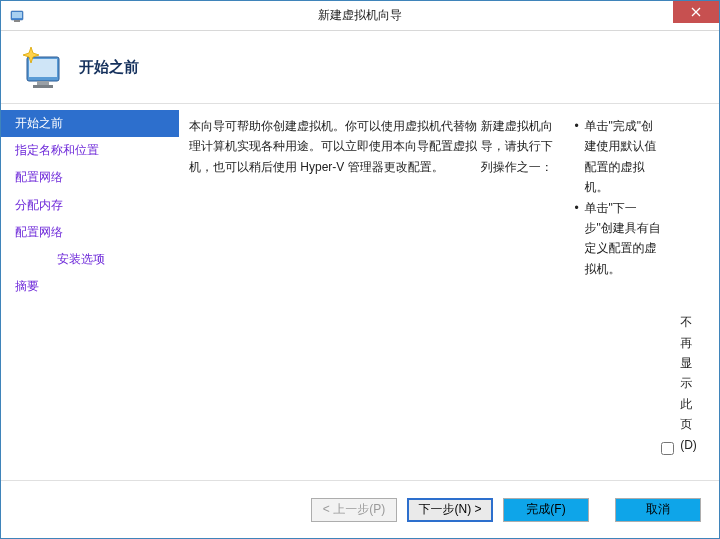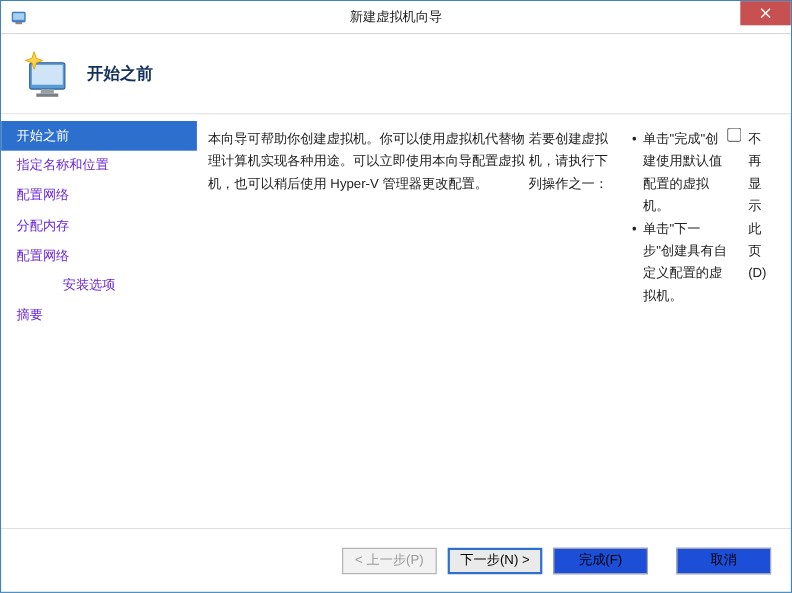--- a/index.html
+++ b/index.html
@@ -95,38 +95,38 @@
   display: flex;
   flex-direction: row;
 }
 .content .para { margin-bottom: 12px; }
 .content .bullets { padding-left: 18px; margin-bottom: 10px; }
 .content .bullets li { list-style: none; position: relative; padding-left: 10px; }
 .content .bullets li::before {
   content: "•"; position: absolute; left: 0; top: 0;
 }
 .content .spacer { flex: 1; }
-.checkbox-row { display: flex; align-items: flex-start; gap: 6px; margin-bottom: 6px; }
+.checkbox-row { display: flex; align-items: flex-end; gap: 6px; margin-bottom: 17px; }
 .checkbox-row input { width: 13px; height: 13px; }
 
 .footer {
   height: 58px;
   border-top: 1px solid #e0e0e0;
   display: flex;
   justify-content: flex-end;
   align-items: center;
   padding: 0 18px;
   gap: 10px;
 }
 .footer .gap { width: 6px; }
 .btn {
   min-width: 86px;
   height: 24px;
   border: 1px solid #adadad;
-  background: #1d4ed8;
+  background: #0ea5e9;
   font-size: 12px;
   font-family: inherit;
   cursor: pointer;
   padding: 0 10px;
 }
 .btn:disabled {
   color: #9a9a9a;
   background: #f2f2f2;
   cursor: default;
 }
@@ -180,21 +180,21 @@
       <div class="step">指定名称和位置</div>
       <div class="step">配置网络</div>
       <div class="step">分配内存</div>
       <div class="step">配置网络</div>
       <div class="step indent">安装选项</div>
       <div class="step">摘要</div>
     </div>
 
   <div class="content">
     <div class="para">本向导可帮助你创建虚拟机。你可以使用虚拟机代替物理计算机实现各种用途。可以立即使用本向导配置虚拟机，也可以稍后使用 Hyper-V 管理器更改配置。</div>
-    <div class="para">若要创建虚拟机，请执行下列操作之一：</div>
+    <div class="para">新建虚拟机向导，请执行下列操作之一：</div>
     <ul class="bullets" id="bullets">
         <li>单击"完成"创建使用默认值配置的虚拟机。</li>
         <li>单击"下一步"创建具有自定义配置的虚拟机。</li>
       </ul>
     <div class="spacer"></div>
     <label class="checkbox-row">
       <input type="checkbox" style="">
       <span>不再显示此页(D)</span>
     </label>
   </div>

